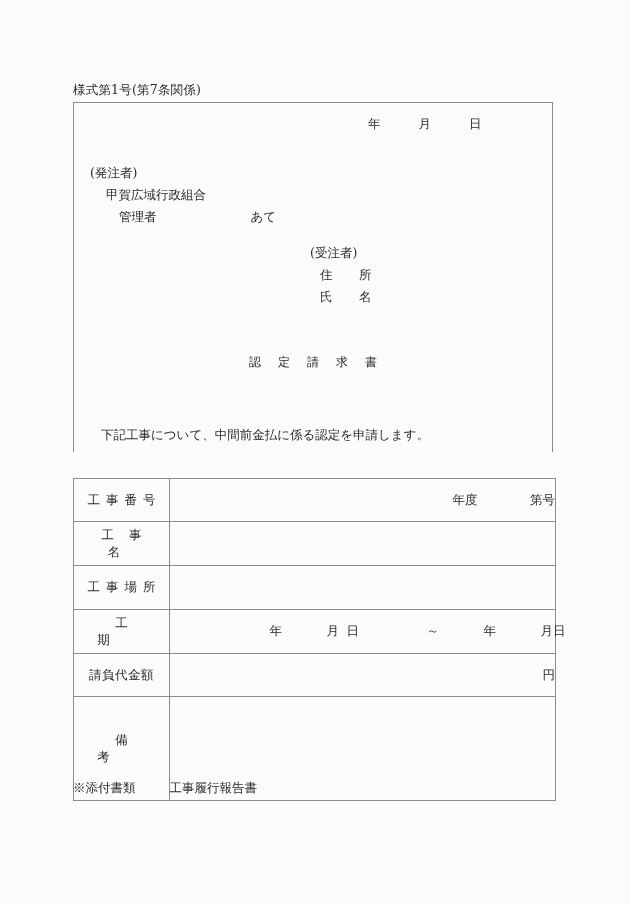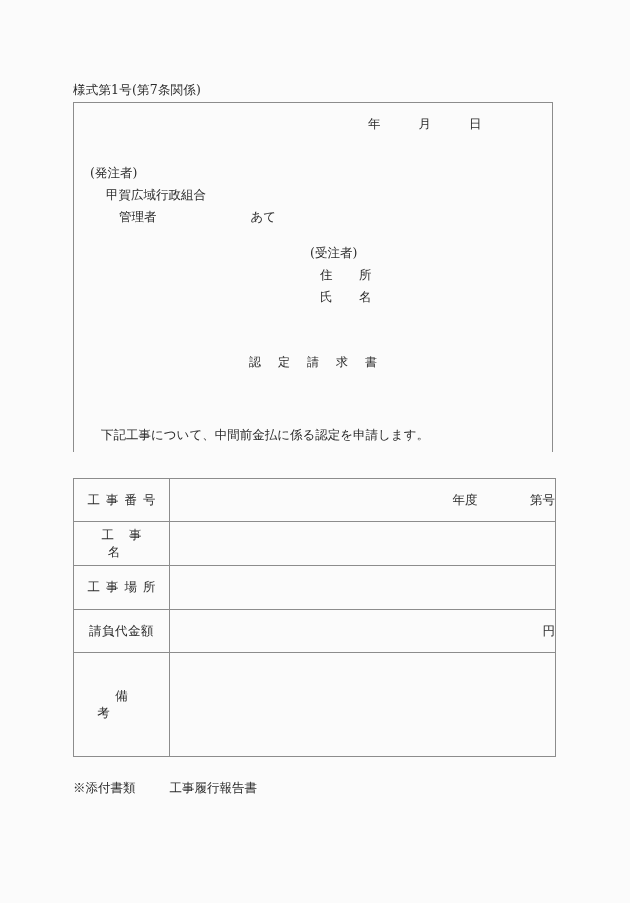--- a/index.html
+++ b/index.html
@@ -194,20 +194,28 @@
         </td>
       </tr>
       <tr class="row-h-44">
         <td class="label lbl-3">工事名</td>
         <td class="value"></td>
       </tr>
       <tr class="row-h-44">
         <td class="label lbl-4">工事場所</td>
         <td class="value"></td>
       </tr>
+      <tr class="row-h-44">
+        <td class="label lbl-2w">工期</td>
+        <td class="value">
+          <div class="val-kouki">
+            <i class="g1">年</i><i class="g2">月</i><i class="g3">日</i><i class="g4">～</i><i class="g5">年</i><i class="g6">月</i><i>日</i>
+          </div>
+        </td>
+      </tr>
       <tr class="row-h-43">
         <td class="label lbl-plain">請負代金額</td>
         <td class="value">
           <div class="val-kingaku">円</div>
         </td>
       </tr>
       <tr class="row-h-104">
         <td class="label lbl-2w">備考</td>
         <td class="value"></td>
       </tr>

